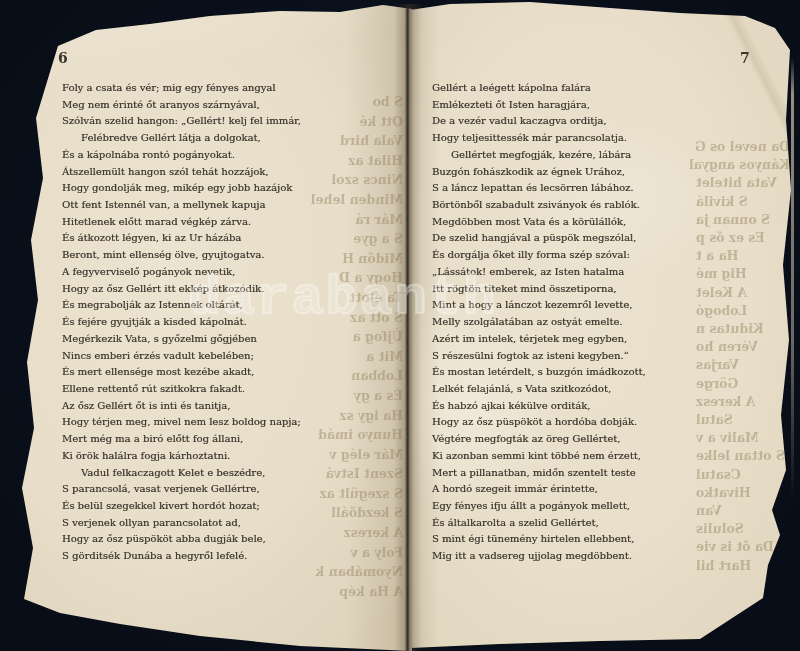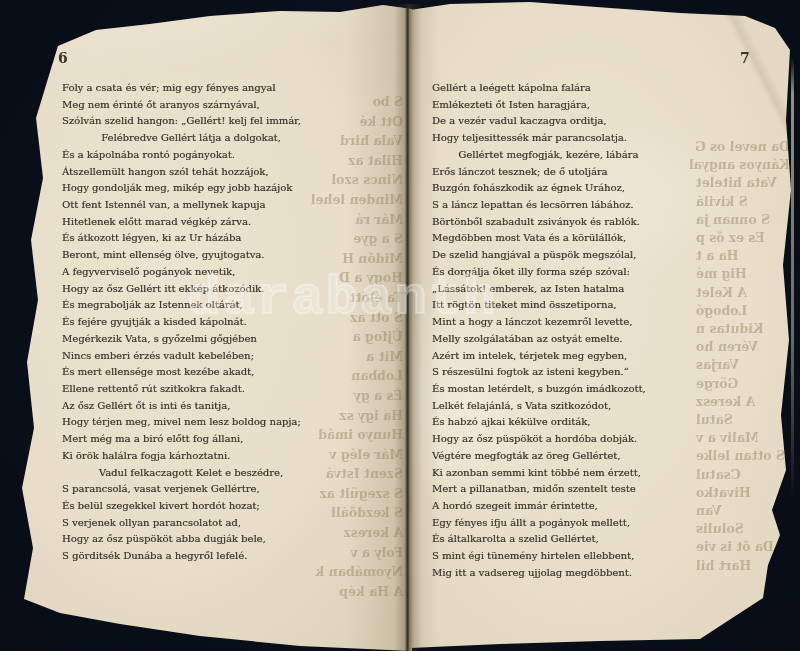--- a/index.html
+++ b/index.html
@@ -38,21 +38,21 @@
       rgba(40,36,28,0.85) 47%, #2b2820 50%, rgba(60,52,36,0.55) 54%,
       rgba(95,82,55,0.22) 70%, rgba(95,82,55,0) 100%);
   }
   .poem{
     position:absolute;z-index:3;white-space:nowrap;
     font-weight:400;font-size:10px;line-height:16.72px;color:#3b362c;
     text-shadow:0.35px 0.3px 0.3px rgba(59,54,44,0.55);
   }
   .poem-left{left:62px;top:80px;}
   .poem-right{left:28px;top:80px;}
-  .poem-line.indent{padding-left:19px;text-align:center;}
+  .poem-line.indent{padding-left:19px;}
   .pn{position:absolute;z-index:3;font-weight:700;font-size:14px;color:#3b362c;}
   .pn-left{left:58px;top:50px;}
   .pn-right{left:336px;top:50px;}
   .bleed{
     position:absolute;z-index:2;white-space:nowrap;
     font-weight:700;font-size:12.5px;color:rgba(150,133,98,0.48);
     transform:scaleX(-1);filter:blur(0.5px);
   }
   .bleed-left{left:255px;top:92px;width:148px;line-height:19.6px;text-align:left;}
   .bleed-right{left:292px;top:138px;width:94px;line-height:18.2px;text-align:right;}
@@ -165,21 +165,20 @@
         <div class="frag-line">Solulis</div>
         <div class="frag-line">Da őt is vie</div>
         <div class="frag-line">Hart hil</div>
       </div>
     <div class="poem poem-right">
         <div class="poem-line">Gellért a leégett kápolna falára</div>
         <div class="poem-line">Emlékezteti őt Isten haragjára,</div>
         <div class="poem-line">De a vezér vadul kaczagva orditja,</div>
         <div class="poem-line">Hogy teljesittessék már parancsolatja.</div>
         <div class="poem-line indent">Gellértet megfogják, kezére, lábára</div>
-        <div class="poem-line">Erős lánczot tesznek; de ő utoljára</div>
         <div class="poem-line">Buzgón fohászkodik az égnek Urához,</div>
         <div class="poem-line">S a láncz lepattan és lecsörren lábához.</div>
         <div class="poem-line">Börtönből szabadult zsiványok és rablók.</div>
         <div class="poem-line">Megdöbben most Vata és a körülállók,</div>
         <div class="poem-line">De szelid hangjával a püspök megszólal,</div>
         <div class="poem-line">És dorgálja őket illy forma szép szóval:</div>
         <div class="poem-line">„Lássátok! emberek, az Isten hatalma</div>
         <div class="poem-line">Itt rögtön titeket mind összetiporna,</div>
         <div class="poem-line">Mint a hogy a lánczot kezemről levette,</div>
         <div class="poem-line">Melly szolgálatában az ostyát emelte.</div>

